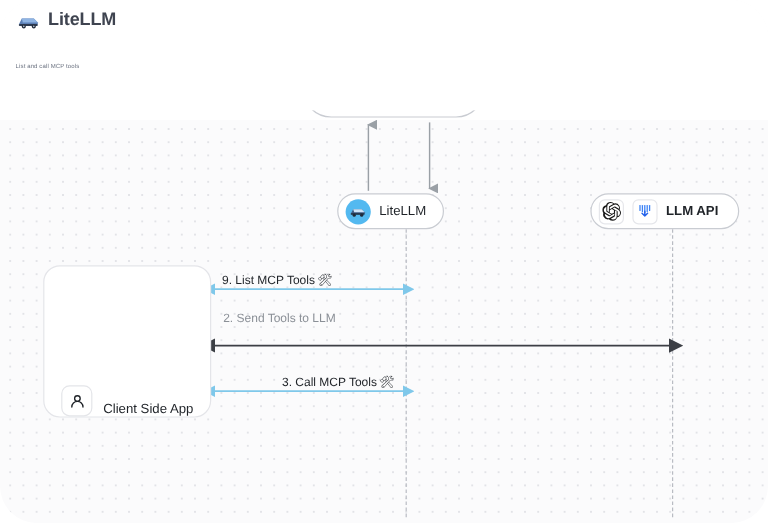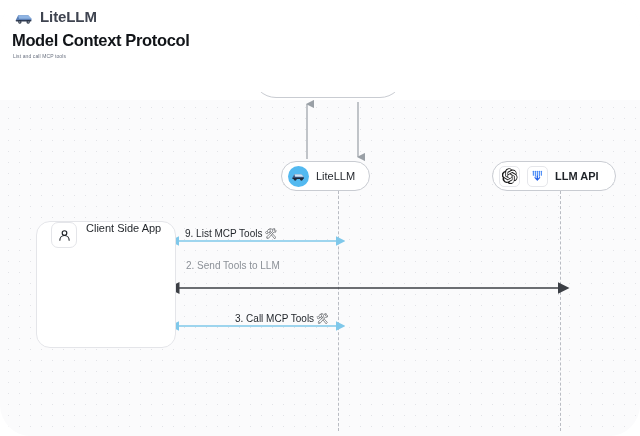--- a/index.html
+++ b/index.html
@@ -183,21 +183,21 @@
     position: absolute;
     left: 36px;
     top: 221px;
     width: 140px;
     height: 127px;
     border: 1.2px solid #e4e5e9;
     border-radius: 14px;
     background: #ffffff;
     z-index: 20;
     display: flex;
-    align-items: flex-start;
+    align-items: flex-end;
     gap: 9px;
     padding-left: 14px;
   }
   .client-icon {
     width: 26px; height: 26px;
     border-radius: 7px;
     border: 1px solid #e4e5e9;
     background: #ffffff;
     display: flex; align-items: center; justify-content: center;
     flex: 0 0 auto;
@@ -254,21 +254,20 @@
         <path d="M2 13 L5 7 L17 7 L21 11 L21 13 Z" fill="#5b7fb5"></path>
         <path d="M5 7 L17 7 L21 11 L6 11 Z" fill="#8fb4e3"></path>
         <rect x="2" y="12.5" width="19" height="2" rx="1" fill="#2e3b52"></rect>
         <circle cx="7" cy="15" r="2" fill="#222b3a"></circle>
         <circle cx="17" cy="15" r="2" fill="#222b3a"></circle>
         <circle cx="7" cy="15" r="0.8" fill="#b9c6d8"></circle>
         <circle cx="17" cy="15" r="0.8" fill="#b9c6d8"></circle>
       </svg>
       <div class="brand-name">LiteLLM</div>
     </div>
-    <div class="page-title">Model Context Protocol</div>
     <div class="page-subtitle">List and call MCP tools</div>
   </div>
 
   <div class="mcp-label">
     <span>MCP Tools</span>
   </div>
 
   <div class="mcp-box">
     <div class="tool-icon tool-a">
       <svg viewBox="0 0 22 22" width="22" height="22">

